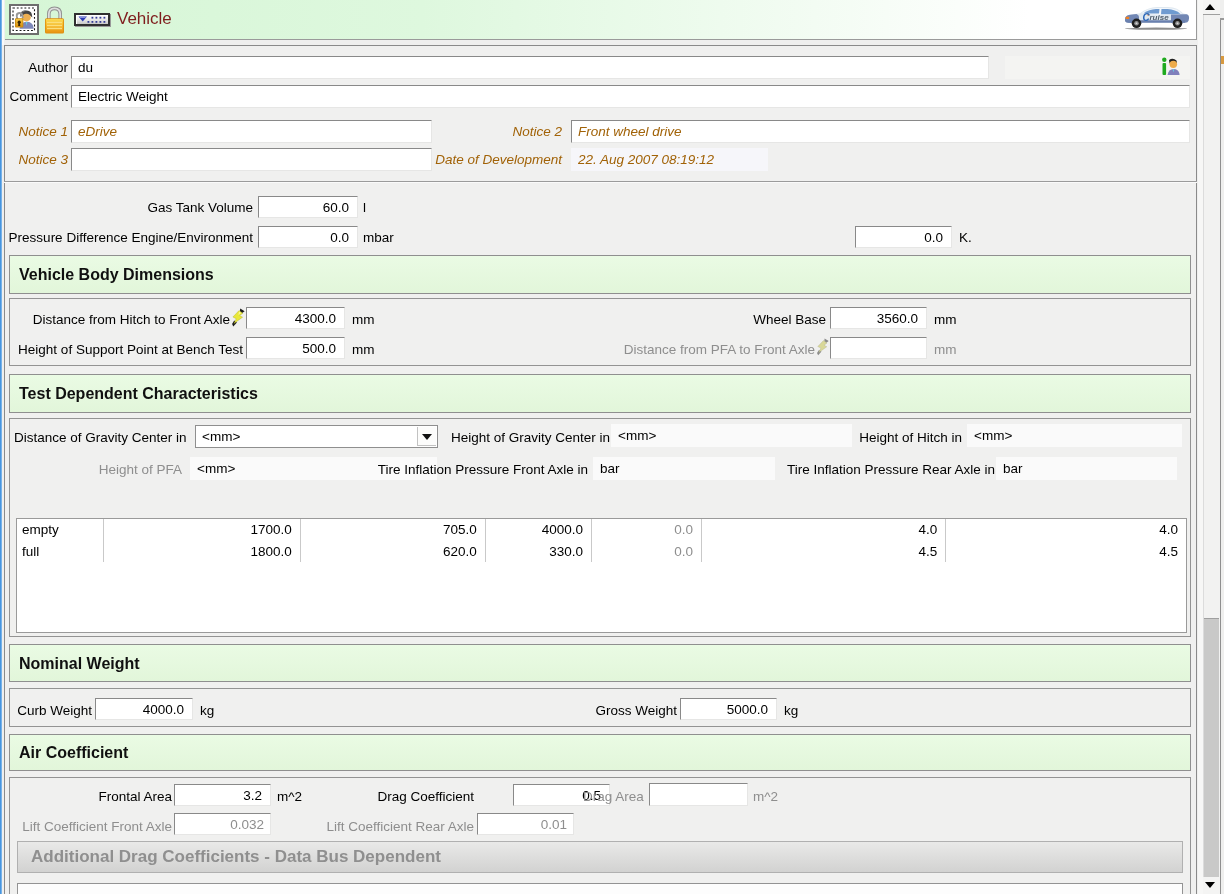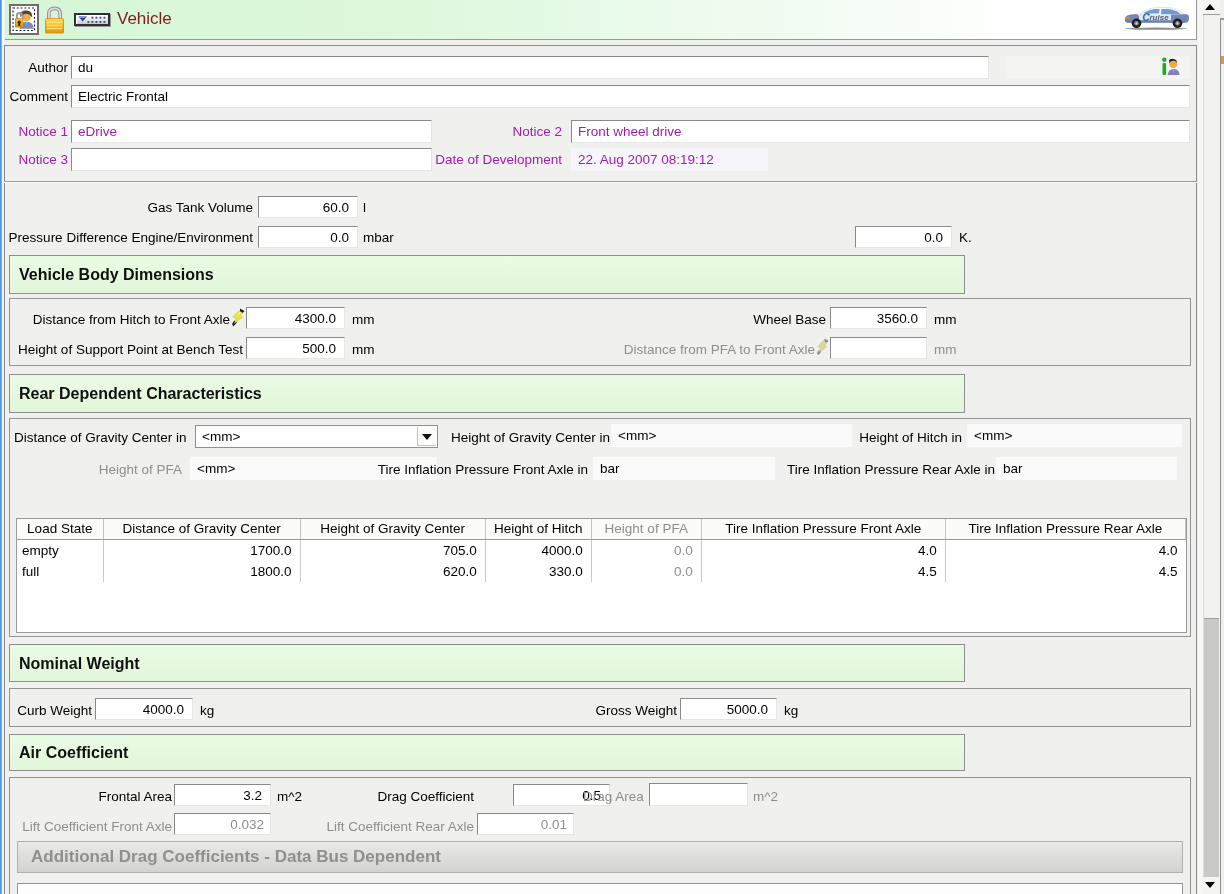--- a/index.html
+++ b/index.html
@@ -5,28 +5,28 @@
 * { margin:0; padding:0; box-sizing:border-box; }
 html,body { width:1224px; height:894px; overflow:hidden; }
 body { font-family:"Liberation Sans", sans-serif; font-size:13.5px; background:#efefee; position:relative; }
 #root { position:absolute; left:0; top:0; width:1224px; height:894px; }
 .abs { position:absolute; }
 .lbl { position:absolute; font-size:13.5px; color:#000; white-space:nowrap; line-height:16px; }
 .r { text-align:right; }
 .blue { color:#2121cc; }
 .gray { color:#8e8e8e; }
 .unit.gray { color:#8e8e8e; }
-.inp.blue, .fld.blue, .lbl.blue { color:#a21caf; }
+.inp.blue, .fld.blue, .lbl.blue { color:#a16207;font-style:italic; }
 .inp { position:absolute; background:#fff; border:1px solid; border-color:#898989 #e6e6e5 #e6e6e5 #898989; font-size:13.5px; line-height:21px; color:#000; white-space:nowrap; overflow:hidden; }
 .inp.num { text-align:right; padding-right:8px; }
 .inp.txt { padding-left:6px; }
 .inpd { position:absolute; background:#fff; border:1px solid; border-color:#898989 #e6e6e5 #e6e6e5 #898989; font-size:13.5px; line-height:21px; color:#8e8e8e; white-space:nowrap; overflow:hidden; }
 .inpd.num { text-align:right; padding-right:6px; }
 .fld { position:absolute; background:#fafafa; font-size:13.5px; line-height:23px; padding-left:7px; color:#000; white-space:nowrap; }
-.ghdr { position:absolute; left:9px; width:956px; height:39px; background:linear-gradient(180deg,#eafbe4 0%,#e2f6da 100%); border:1px solid #8f8f8f; font-weight:bold; font-size:16px; color:#101010; line-height:37px; padding-left:9px; }
+.ghdr { position:absolute; left:9px; width:1182px; height:39px; background:linear-gradient(180deg,#eafbe4 0%,#e2f6da 100%); border:1px solid #8f8f8f; font-weight:bold; font-size:16px; color:#101010; line-height:37px; padding-left:9px; }
 .panel { position:absolute; left:9px; width:1182px; border:1px solid #939393; background:#f0f0ef; }
 .unit { position:absolute; font-size:13.5px; color:#000; white-space:nowrap; line-height:16px; }
 #tbl table td { border-right:1px solid #c9c9c9; padding:0 8px 0 0; text-align:right; height:21.5px; overflow:hidden; white-space:nowrap; }
 #tbl table td:last-child { border-right:none; }
 #tbl tr.th td { background:#fbfbfa; border-right:1px solid #c3c3c3; border-bottom:1px solid #9a9a9a; text-align:center; height:20px; padding:0 2px; }
 #tbl tr.row.b td { background:#f0f0ef; }
 #tbl td.l { text-align:left; padding:0 0 0 5px; }
 </style>
 </head>
 <body>
@@ -119,21 +119,21 @@
   <div class="abs" style="left:1005px; top:56px; width:185px; height:23px; background:#f4f4f2;"></div>
   <svg class="abs" style="left:1161px; top:56px;" width="22" height="23" viewBox="0 0 22 23">
     <rect x="1.5" y="7" width="3.6" height="12" rx="1" fill="#1faa1f"></rect>
     <circle cx="3.3" cy="3.8" r="2.2" fill="#1faa1f"></circle>
     <path d="M8 4 Q12 1.5 15.5 4.5 L16 7.5 Q11.5 6 8.5 7.5 Z" fill="#222"></path>
     <ellipse cx="12.3" cy="8.3" rx="3.8" ry="3.6" fill="#edac4c"></ellipse>
     <path d="M6.5 19 Q7.5 13 12.5 13 Q17.5 13 18.5 18 L18.5 19 Z" fill="#8080bc"></path>
     <path d="M11.7 13.3 L13.2 13.3 L12.5 16.5 Z" fill="#63d0e8"></path>
   </svg>
   <div class="lbl r" style="left:0; top:89px; width:68px;">Comment</div>
-  <div class="inp txt" style="left:71px; top:85px; width:1119px; height:23px;">Electric Frontal</div>
+  <div class="inp txt" style="left:71px; top:85px; width:1119px; height:23px;">Electric Weight</div>
   <div class="lbl r blue" style="left:0; top:124px; width:68px;">Notice 1</div>
   <div class="inp txt blue" style="left:71px; top:120px; width:361px; height:23px;">eDrive</div>
   <div class="lbl r blue" style="left:400px; top:124px; width:162px;">Notice 2</div>
   <div class="inp txt blue" style="left:571px; top:120px; width:619px; height:23px;">Front wheel drive</div>
   <div class="lbl r blue" style="left:0; top:152px; width:68px;">Notice 3</div>
   <div class="inp txt" style="left:71px; top:148px; width:361px; height:23px;"></div>
   <div class="lbl r blue" style="left:400px; top:152px; width:162px;">Date of Development</div>
   <div class="fld blue" style="left:571px; top:148px; width:197px; height:23px; background:#f6f6fa;">22. Aug 2007 08:19:12</div>
 
   <div class="abs" style="left:4px; top:181px; width:1193px; height:2px; border-top:1px solid #9b9b9b; background:#fafafa;"></div>
@@ -166,21 +166,21 @@
   <div class="unit" style="left:352px; top:342px;">mm</div>
   <div class="lbl r gray" style="left:560px; top:342px; width:255px;">Distance from PFA to Front Axle</div>
   <svg class="abs" style="left:816px; top:338px;" width="14" height="18" viewBox="0 0 15 19">
     <path d="M9.2 0.4 L13.6 3.2 L8.6 6.8 Z" fill="#8a8a8a"></path>
     <path d="M3.2 12.6 L5.9 14.4 L2.3 18.4 L1.1 16.0 Z" fill="#8a8a8a"></path>
     <path d="M8.0 2.6 L11.8 5.3 L8.6 7.6 L11.6 9.2 L3.0 15.4 L5.2 10.7 L1.9 9.0 Z" fill="#d9d898" stroke="#b0b090" stroke-width="0.4"></path>
   </svg>
   <div class="inpd num" style="left:830px; top:337px; width:97px; height:22px;"></div>
   <div class="unit gray" style="left:934px; top:342px;">mm</div>
 
-  <div class="ghdr" style="top:374px;">Rear Dependent Characteristics</div>
+  <div class="ghdr" style="top:374px;">Test Dependent Characteristics</div>
   <div class="panel" style="top:418px; height:219px;"></div>
   <div class="lbl" style="left:14px; top:430px;">Distance of Gravity Center in</div>
   <div class="abs" id="combo" style="left:195px; top:425px; width:243px; height:23px; background:#fff; border:1px solid #8f8f8f;">
     <span style="position:absolute; left:6px; top:3px; font-size:13.5px;">&lt;mm&gt;</span>
     <span style="position:absolute; right:1px; top:1px; width:19px; height:19px; background:#fcfcfb; border:1px solid #c2c2c2; border-top:none; border-right:none;"></span>
     <span style="position:absolute; right:5px; top:8px; width:0; height:0; border-left:5.5px solid transparent; border-right:5.5px solid transparent; border-top:6px solid #111;"></span>
   </div>
   <div class="lbl r" style="left:430px; top:430px; width:180px;">Height of Gravity Center in</div>
   <div class="fld" style="left:611px; top:424px; width:241px; height:23px;">&lt;mm&gt;</div>
   <div class="lbl r" style="left:800px; top:430px; width:162px;">Height of Hitch in</div>
@@ -197,29 +197,20 @@
       <colgroup>
           <col style="width:86px">
           <col style="width:197px">
           <col style="width:185px">
           <col style="width:106px">
           <col style="width:110px">
           <col style="width:244px">
           <col style="width:240px">
         </colgroup>
       <tbody>
-          <tr class="th">
-        <td>Load State</td>
-            <td>Distance of Gravity Center</td>
-            <td>Height of Gravity Center</td>
-            <td>Height of Hitch</td>
-            <td class="gray">Height of PFA</td>
-            <td>Tire Inflation Pressure Front Axle</td>
-            <td>Tire Inflation Pressure Rear Axle</td>
-      </tr>
       <tr class="row a">
         <td class="l">empty</td>
             <td>1700.0</td>
             <td>705.0</td>
             <td>4000.0</td>
             <td class="gray">0.0</td>
             <td>4.0</td>
             <td>4.0</td>
       </tr>
       <tr class="row a">

